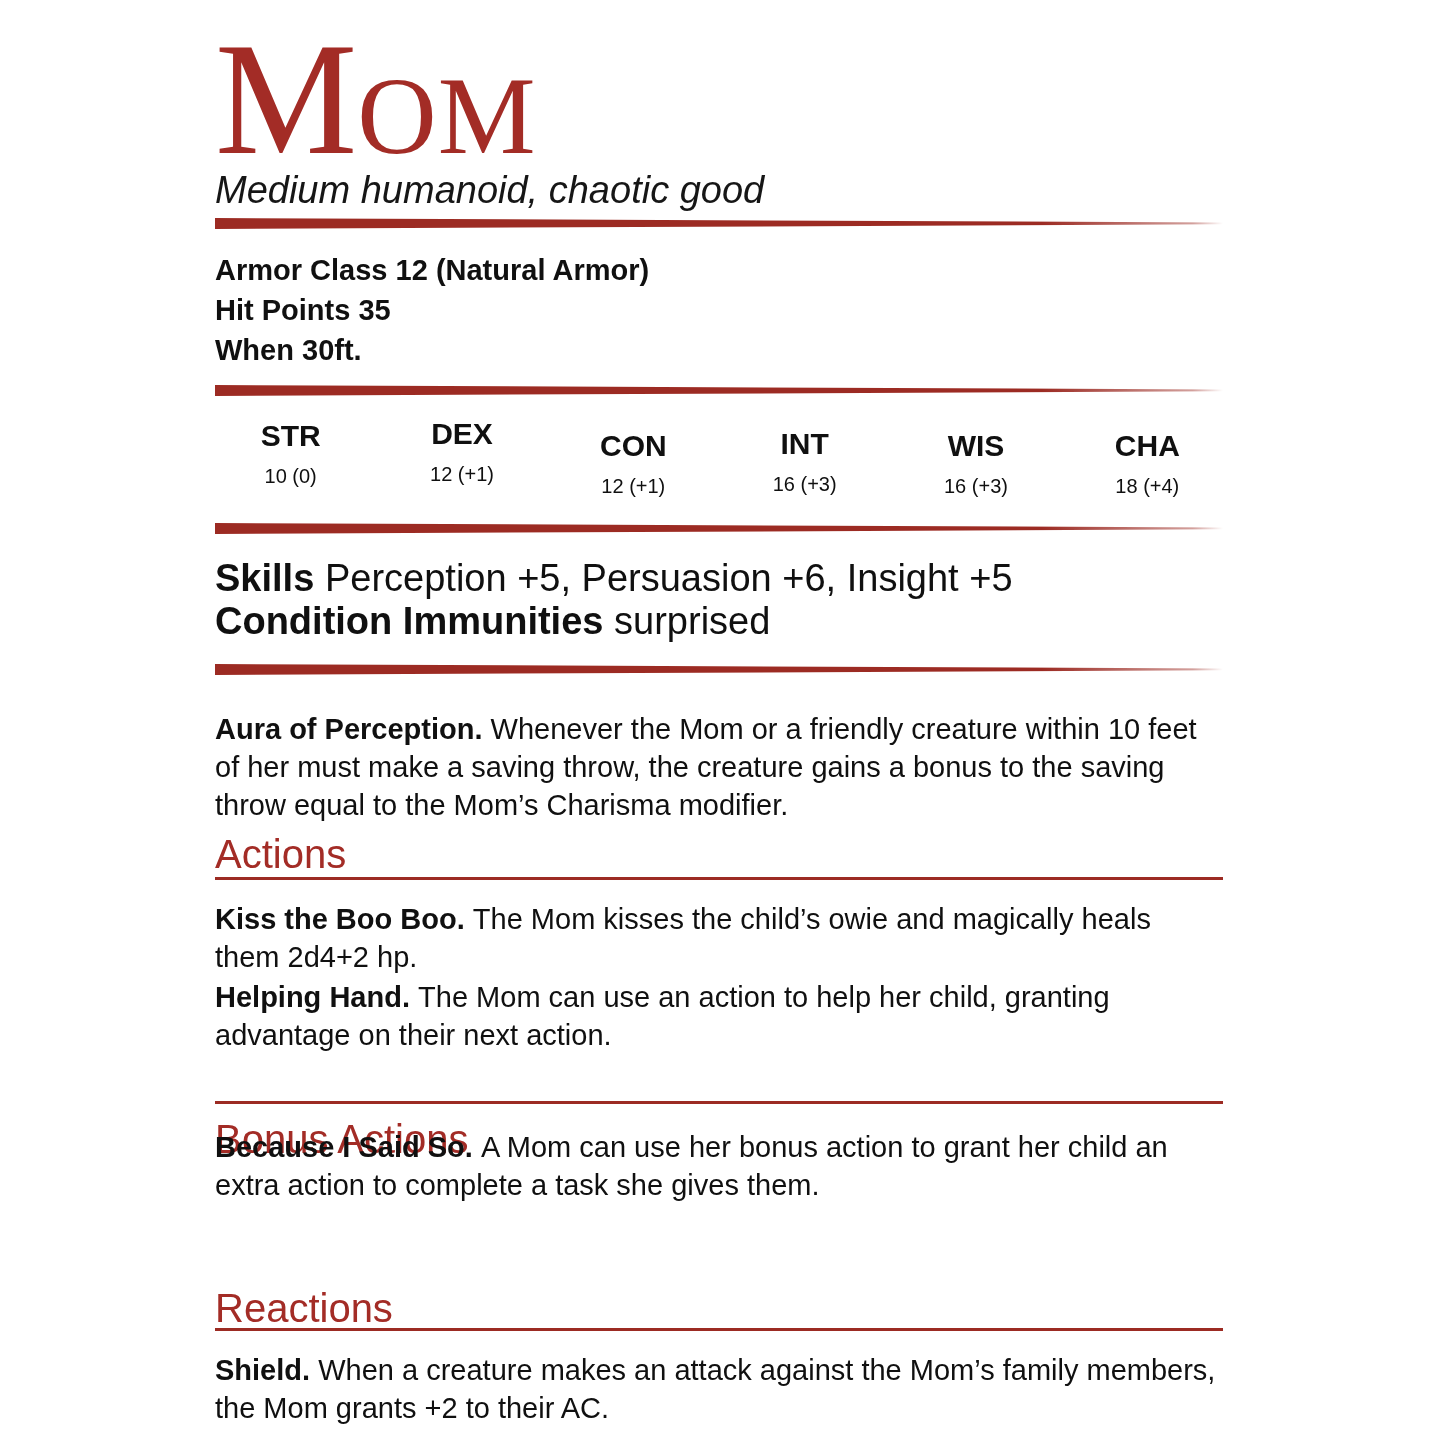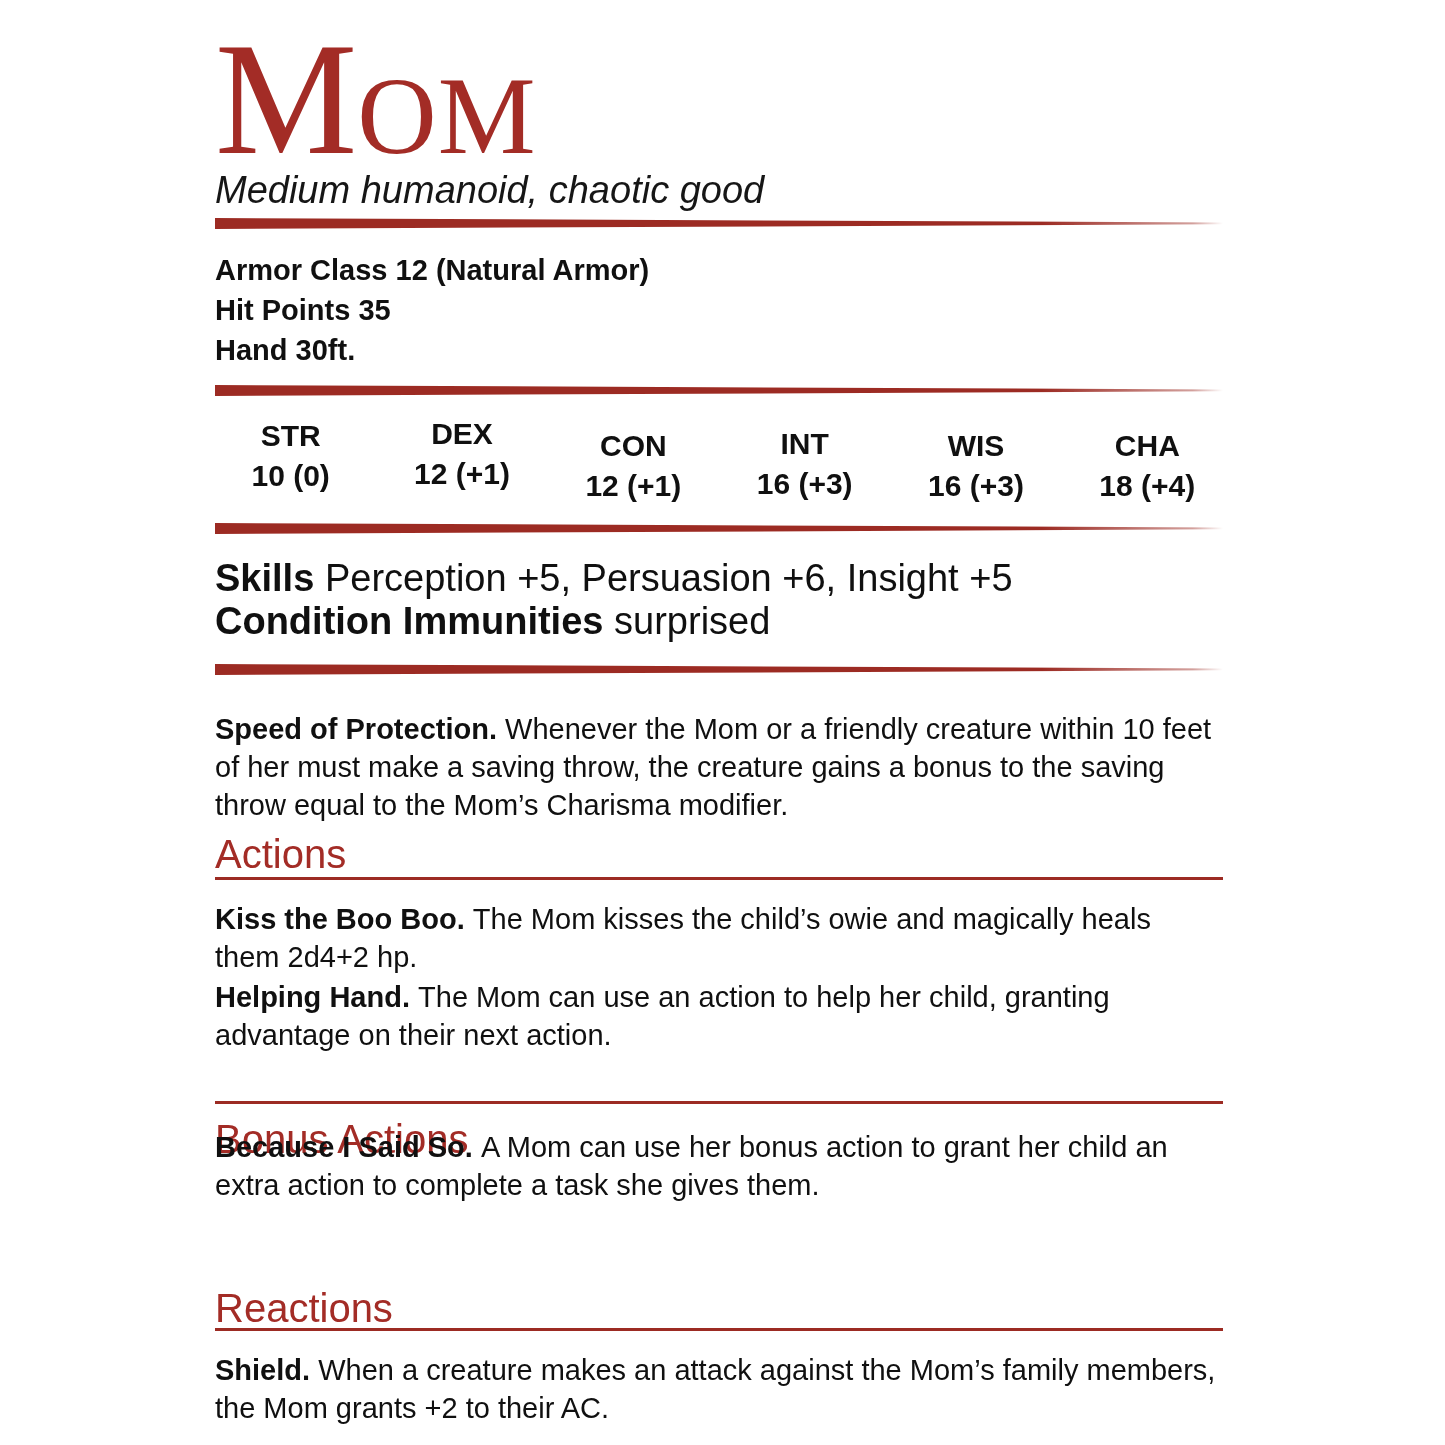--- a/index.html
+++ b/index.html
@@ -25,21 +25,21 @@
   .taper{position:absolute;left:215px;width:1008px;height:11px;display:block;}
 
   
   .core{top:250px;font-size:29px;line-height:40px;font-weight:bold;}
   .core b{margin-right:0.28em;}
 
   
   .abilities{top:419px;display:flex;gap:20px;}
   .ability{flex:1;text-align:center;}
   .ability .ab-name{font-weight:bold;font-size:30px;line-height:34px;}
-  .ability .ab-score{font-size:30px;line-height:34px;margin-top:6px;font-weight:bold;}
+  .ability .ab-score{font-size:20px;line-height:34px;margin-top:6px;}
 
   
   .details{top:557px;font-size:38px;line-height:43px;}
   .details b{margin-right:0.28em;}
 
   
   .entry{position:absolute;left:215px;width:1008px;font-size:29px;line-height:38px;}
   .entry b{margin-right:0.28em;}
 
   
@@ -71,21 +71,21 @@
 
   <p class="block subtitle">Medium humanoid, chaotic good</p>
 
   <svg class="taper" style="top:218px" viewBox="0 0 1008 11" preserveAspectRatio="none">
     <polygon points="0,0 1008,4.4 1008,6.2 0,11" fill="url(#taperGrad)"></polygon>
   </svg>
 
   <div class="block core">
     <p><b>Armor Class</b><span>12 (Natural Armor)</span></p>
     <p><b>Hit Points</b><span>35</span></p>
-    <p><b>Hand</b><span>30ft.</span></p>
+    <p><b>When</b><span>30ft.</span></p>
   </div>
 
   <svg class="taper" style="top:385px" viewBox="0 0 1008 11" preserveAspectRatio="none">
     <polygon points="0,0 1008,4.4 1008,6.2 0,11" fill="url(#taperGrad)"></polygon>
   </svg>
 
   <div class="block abilities">
     <div class="ability">
       <div class="ab-name">STR</div>
       <div class="ab-score">10 (0)</div>
@@ -119,21 +119,21 @@
   <div class="block details">
     <p><b>Skills</b><span>Perception +5, Persuasion +6, Insight +5</span></p>
     <p><b>Condition Immunities</b><span>surprised</span></p>
   </div>
 
   <svg class="taper" style="top:664px" viewBox="0 0 1008 11" preserveAspectRatio="none">
     <polygon points="0,0 1008,4.4 1008,6.2 0,11" fill="url(#taperGrad)"></polygon>
   </svg>
 
   <p class="entry" style="top:710px">
-    <b>Speed of Protection.</b><span>Whenever the Mom or a friendly creature within 10 feet of her must make a saving throw, the creature gains a bonus to the saving throw equal to the Mom’s Charisma modifier.</span>
+    <b>Aura of Perception.</b><span>Whenever the Mom or a friendly creature within 10 feet of her must make a saving throw, the creature gains a bonus to the saving throw equal to the Mom’s Charisma modifier.</span>
   </p>
 
   <h2 class="section-heading" style="top:830px">Actions</h2>
   <div class="heading-rule" style="top:877px"></div>
 
   <p class="entry" style="top:900px">
     <b>Kiss the Boo Boo.</b><span>The Mom kisses the child’s owie and magically heals them 2d4+2 hp.</span>
   </p>
   <p class="entry" style="top:978px">
     <b>Helping Hand.</b><span>The Mom can use an action to help her child, granting advantage on their next action.</span>

